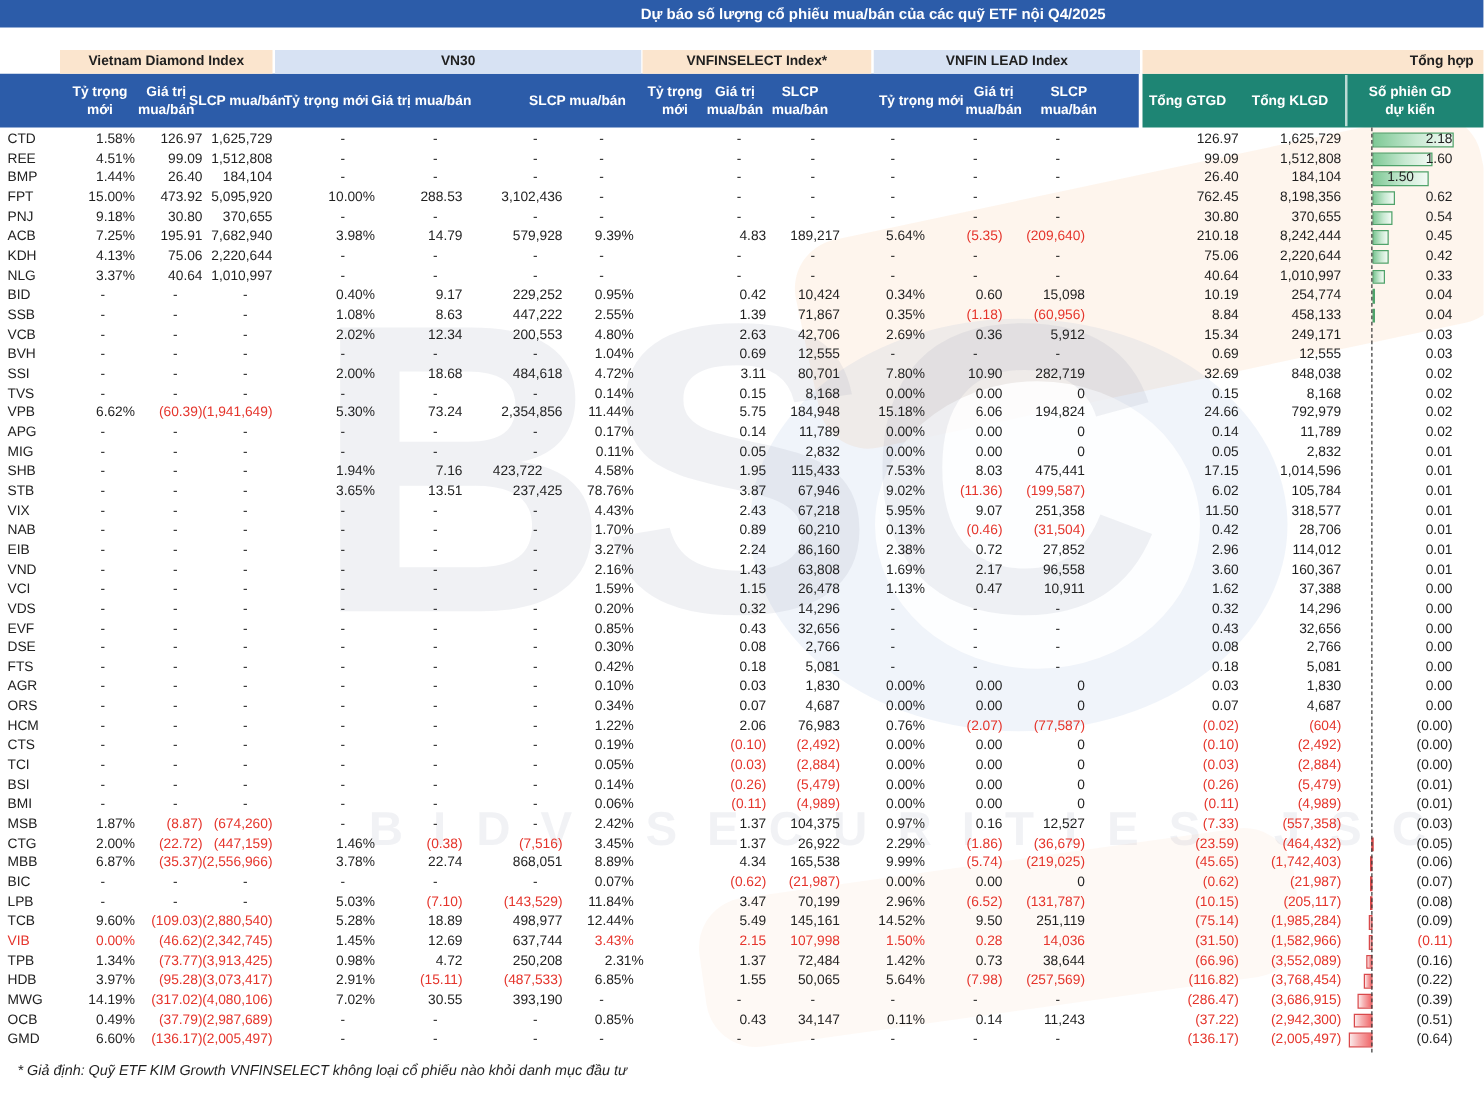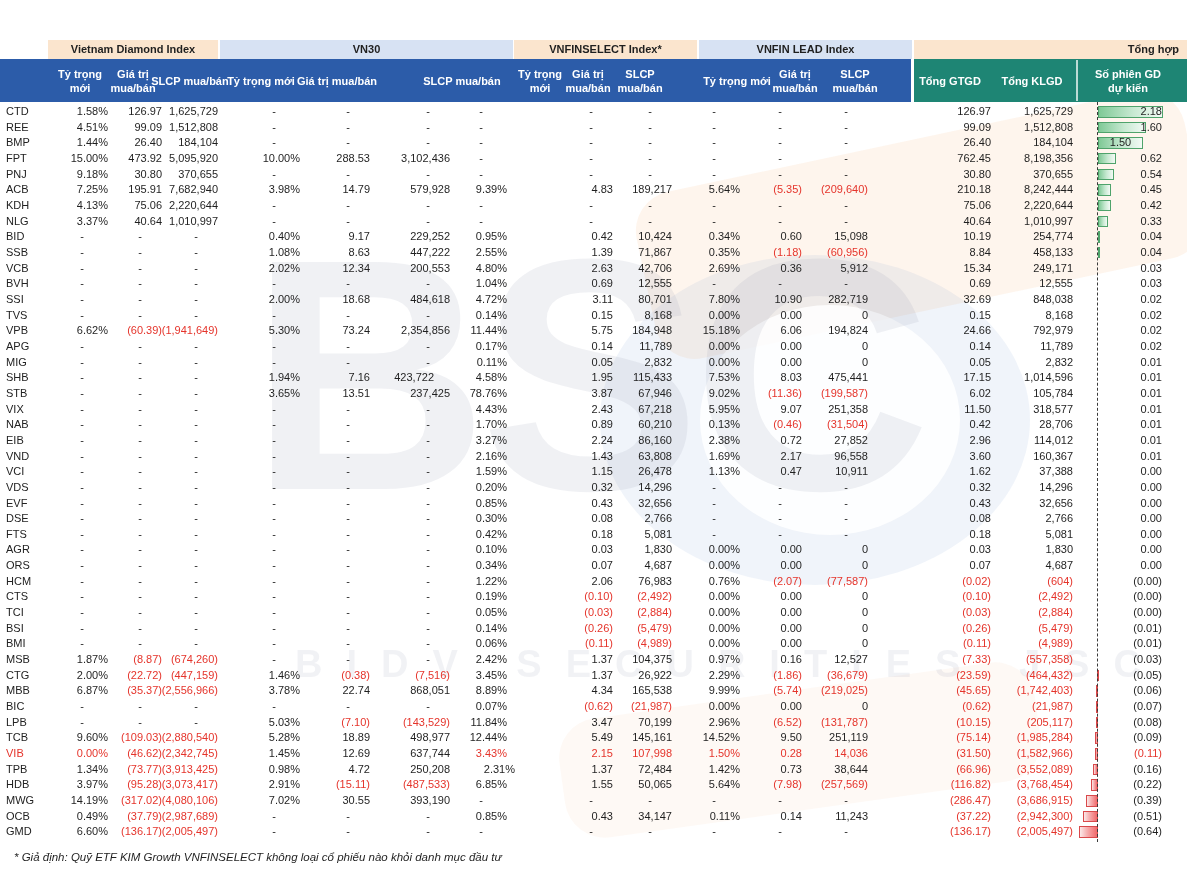--- a/index.html
+++ b/index.html
@@ -102,20 +102,21 @@
 
 <div id="stage">
 
   <div class="abs wm" id="wm-swoosh-peach"></div>
   <div class="abs wm" id="wm-swoosh-peach2"></div>
   <div class="abs wm" id="wm-circle-blue"></div>
   <div class="abs wm" id="wm-circle-white"></div>
   <div class="abs wm" id="wm-bsc">BSC</div>
   <div class="abs wm" id="wm-sub">BIDV SECURITIES JSC</div>
 
+  <div class="abs" id="title-bar">Dự báo số lượng cổ phiếu mua/bán của các quỹ ETF nội Q4/2025</div>
 
   <div id="header-layer">
       <div class="abs group-block group-tan" style="left: 48px; width: 170px;">Vietnam Diamond Index</div>
       <div class="abs group-block group-blue" style="left: 220px; width: 293px;">VN30</div>
       <div class="abs group-block group-tan" style="left: 514px; width: 183px;">VNFINSELECT Index*</div>
       <div class="abs group-block group-blue" style="left: 699px; width: 213px;">VNFIN LEAD Index</div>
       <div class="abs group-block group-tan group-right" style="left: 914px; width: 273px;">Tổng hợp</div>
       <div class="abs subhead-block subhead-blue" style="left: 0px; width: 911px;"></div>
       <div class="abs subhead-block subhead-teal" style="left: 914px; width: 273px;"></div>
       <div class="abs teal-sep" style="left: 1076px;"></div>

